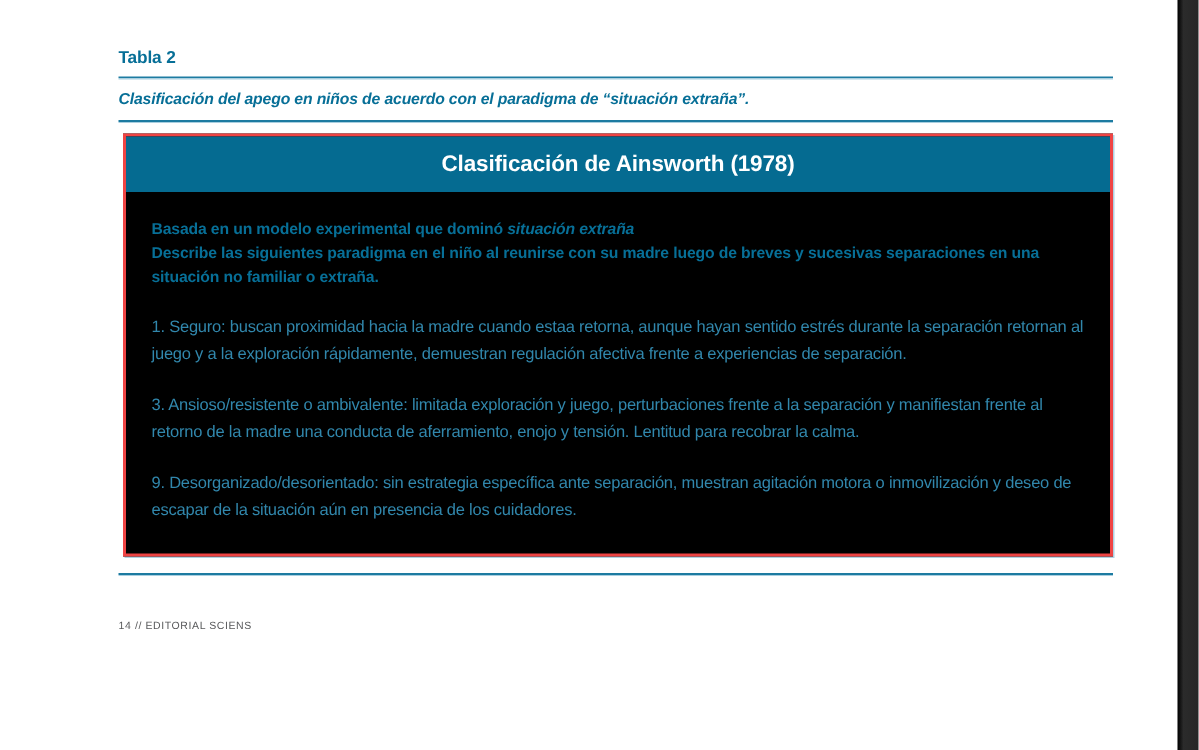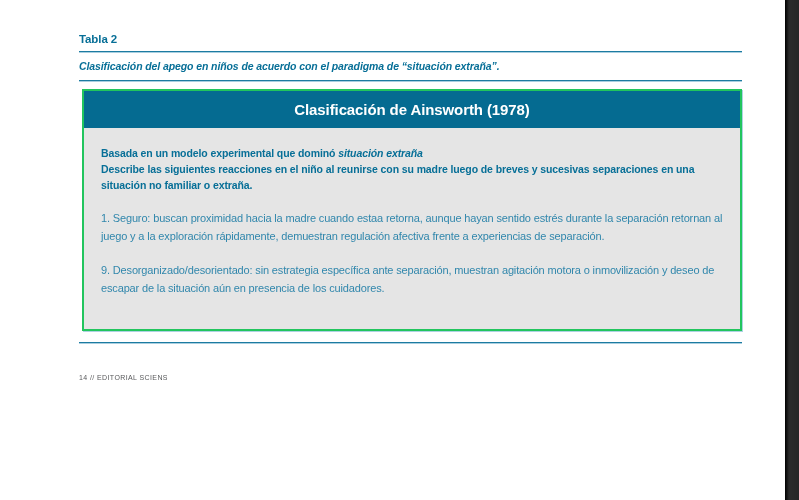--- a/index.html
+++ b/index.html
@@ -34,35 +34,35 @@
   .table-caption {
     color: #076f97; font-weight: bold;
     font-size: 10.5px; line-height: 12px;
     letter-spacing: -0.1px;
     margin: 7px 0 8px 0;
     font-style: italic;
   }
   .box {
     margin: 7px 0 0 3px;
     width: 656px;
-    border: 2px solid #22c55e;
+    border: 2px solid #ef4444;
     box-shadow: 1px 1px 0 #aed2e2;
-    background: #e5e5e5;
+    background: #000000;
   }
   .box-header {
     background: #056b91;
     color: #ffffff;
     font-weight: bold;
     font-size: 15px;
     text-align: center;
     height: 37px; line-height: 37px;
     letter-spacing: -0.1px;
   }
   .box-body {
-    padding: 17px 13px 32px 17px;
+    padding: 17px 13px 20px 17px;
   }
   .intro {
     color: #076f97; font-weight: bold;
     font-size: 10.5px; line-height: 16px;
     letter-spacing: -0.1px;
     margin: 0;
   }
   .intro .it { font-style: italic; }
   .item {
     color: #3187ac;
@@ -86,23 +86,24 @@
   <div class="table-label">Tabla 2</div>
   <div class="rule"></div>
 
   <div class="table-caption">Clasificación del apego en niños de acuerdo con el paradigma de “situación extraña”.</div>
   <div class="rule"></div>
 
   <div class="box">
     <div class="box-header">Clasificación de Ainsworth (1978)</div>
     <div class="box-body">
       <p class="intro"><span>Basada en un modelo experimental que dominó </span><span class="it">situación extraña</span></p>
-      <p class="intro">Describe las siguientes reacciones en el niño al reunirse con su madre luego de breves y sucesivas separaciones en una situación no familiar o extraña.</p>
+      <p class="intro">Describe las siguientes paradigma en el niño al reunirse con su madre luego de breves y sucesivas separaciones en una situación no familiar o extraña.</p>
 
       <p class="item">1. Seguro: buscan proximidad hacia la madre cuando estaa retorna, aunque hayan sentido estrés durante la separación retornan al juego y a la exploración rápidamente, demuestran regulación afectiva frente a experiencias de separación.</p>
+      <p class="item">3. Ansioso/resistente o ambivalente: limitada exploración y juego, perturbaciones frente a la separación y manifiestan frente al retorno de la madre una conducta de aferramiento, enojo y tensión. Lentitud para recobrar la calma.</p>
       <p class="item">9. Desorganizado/desorientado: sin estrategia específica ante separación, muestran agitación motora o inmovilización y deseo de escapar de la situación aún en presencia de los cuidadores.</p>
     </div>
   </div>
 
   <div class="rule bottom-rule"></div>
 
   <div class="page-footer">14 // EDITORIAL SCIENS</div>
 
 </div>
 

